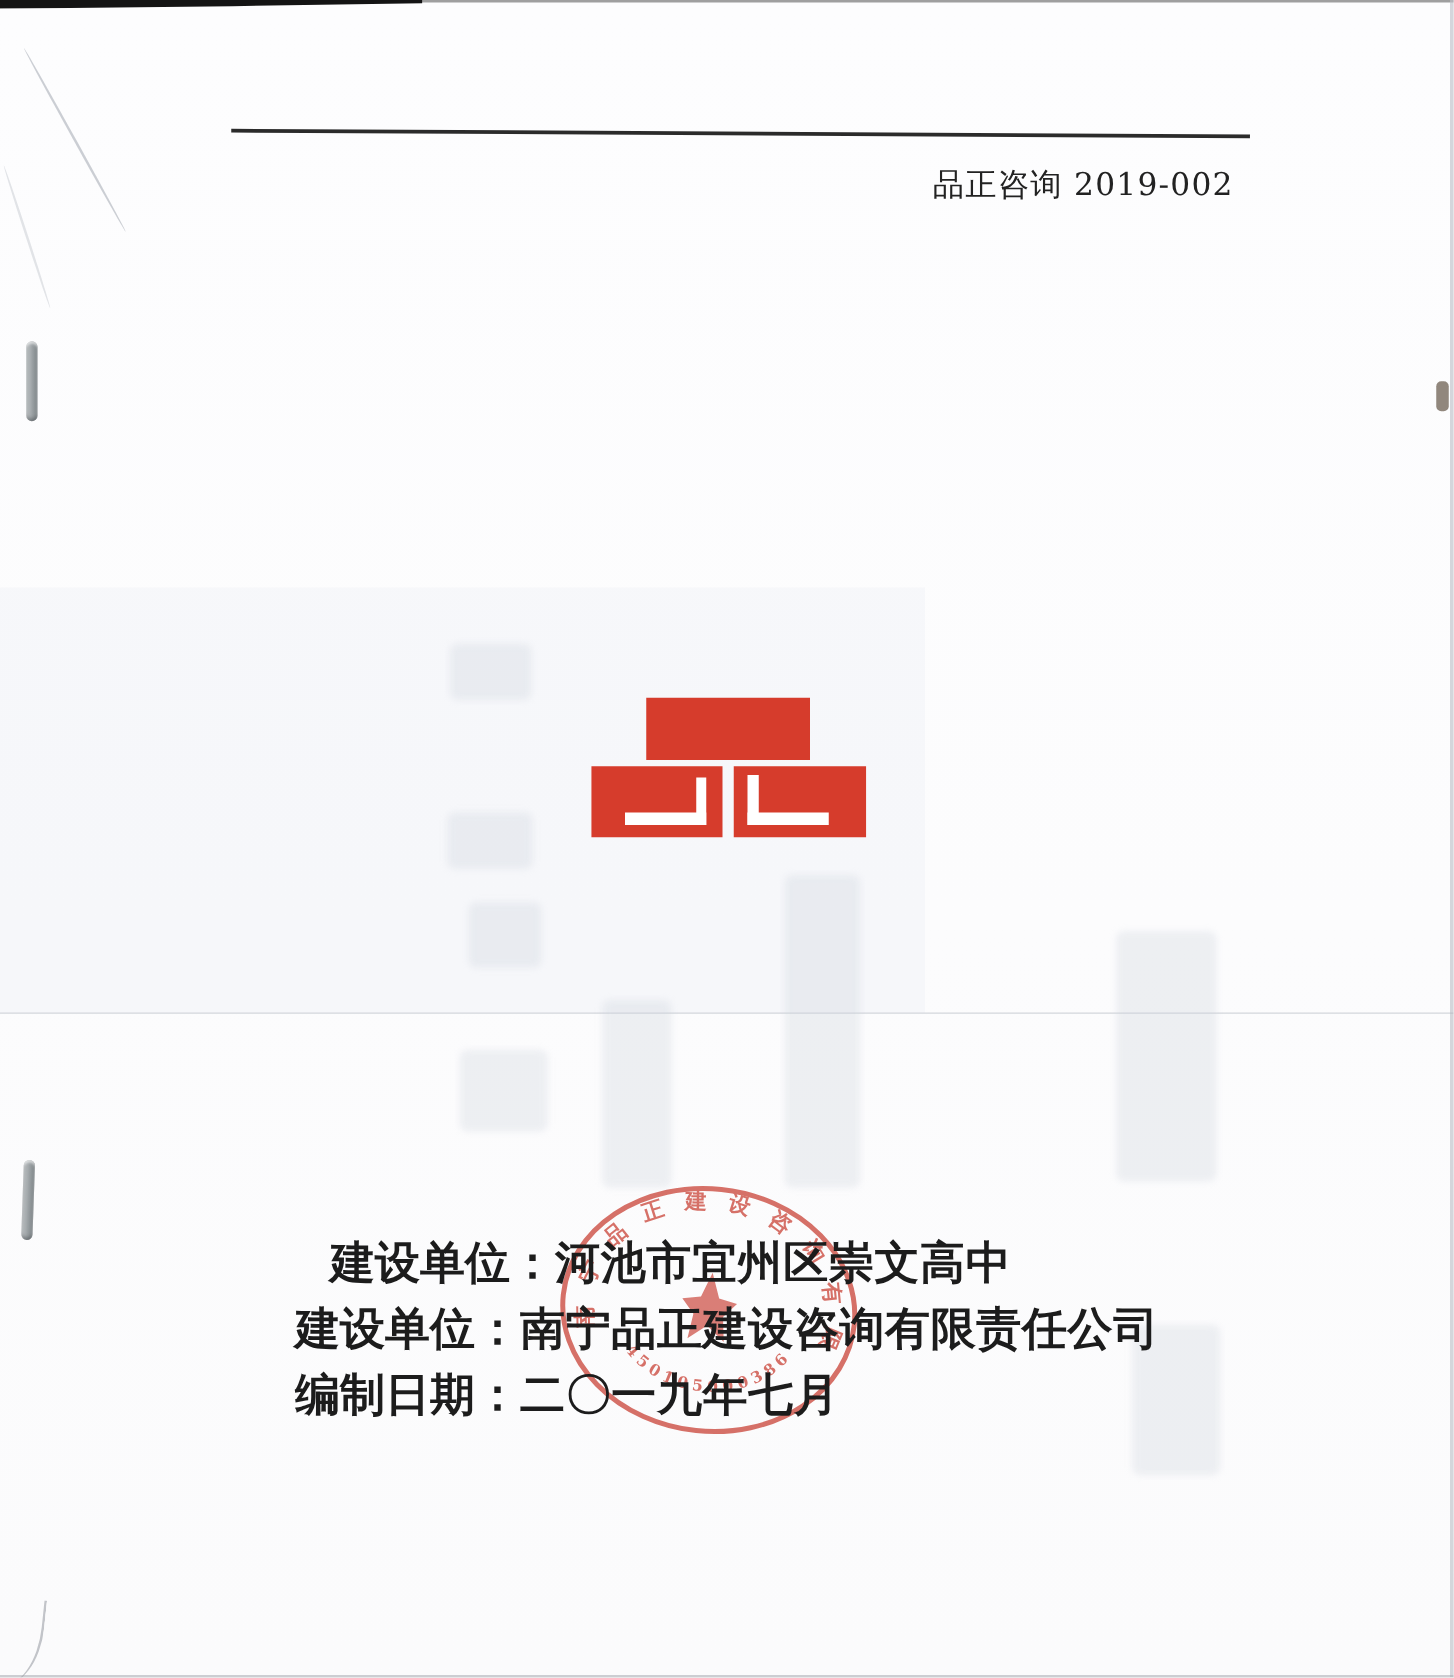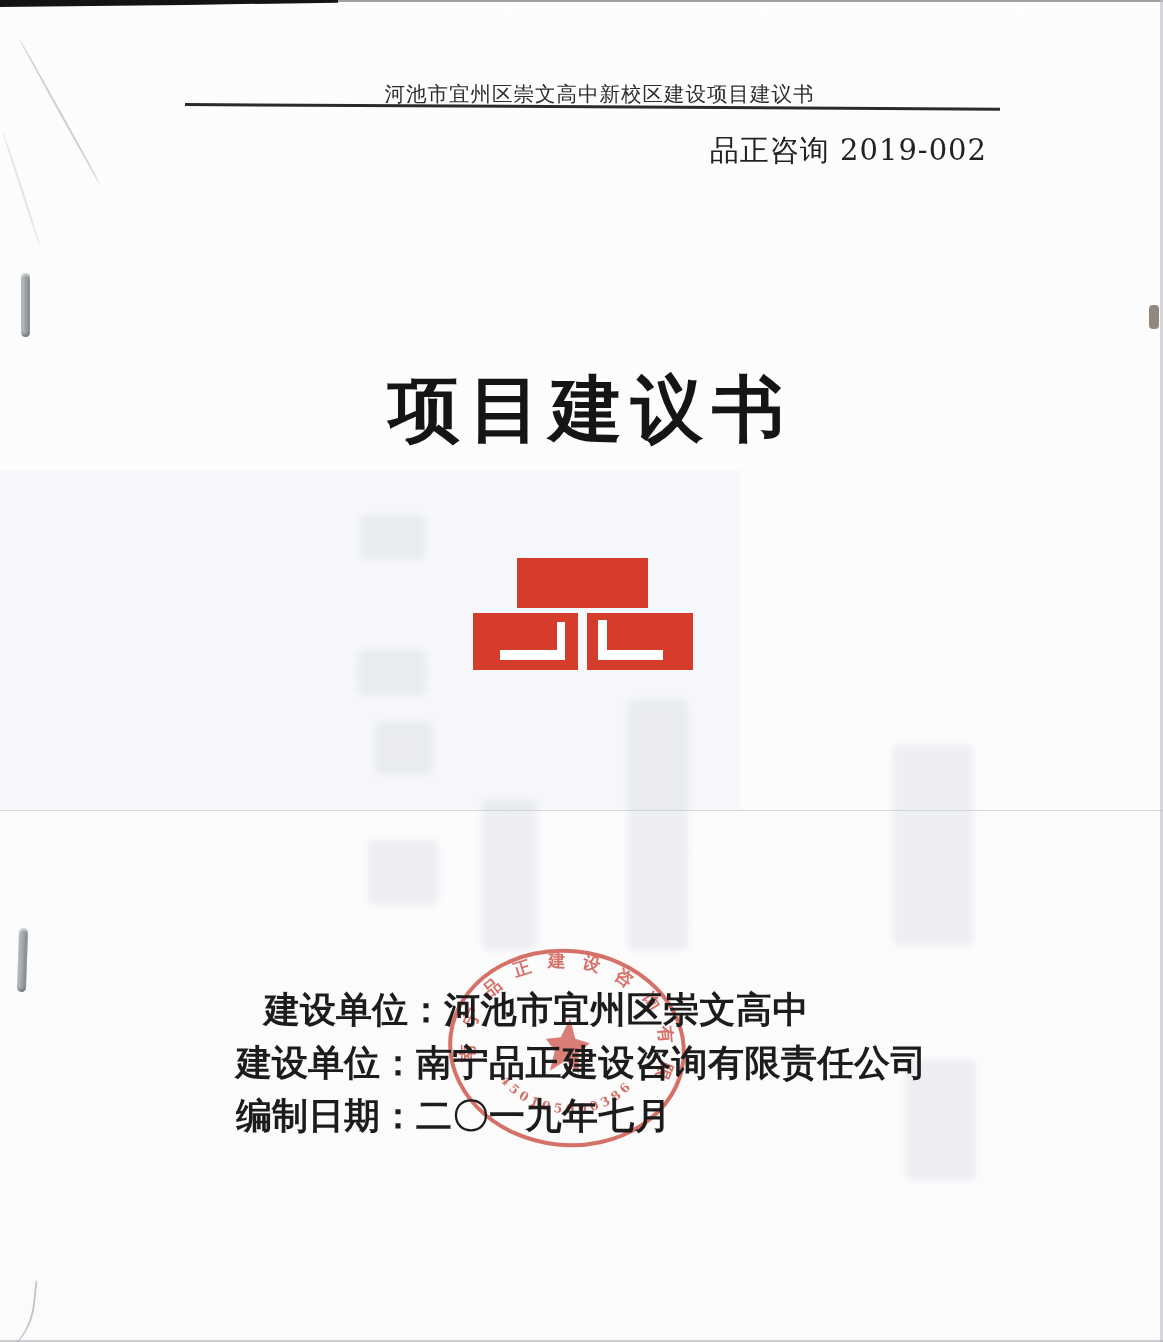--- a/index.html
+++ b/index.html
@@ -46,21 +46,21 @@
   
   .running-header{
     position:absolute;left:0;top:80px;width:100%;text-align:center;
     padding-left:36px;box-sizing:border-box;
     font-size:20.5px;letter-spacing:1px;color:#2c2c2c;font-weight:500;
   }
   .header-underline{position:absolute;left:185px;top:103px;width:815px;height:2.5px;
     background:#2b2b2b;transform:rotate(.33deg);transform-origin:0 0;}
   .doc-code{
     position:absolute;top:131px;right:176px;
-    font-size:29px;letter-spacing:1px;color:#222;text-align:center;
+    font-size:25px;letter-spacing:1px;color:#222;text-align:center;
   }
   .main-title{
     position:absolute;left:0;top:250px;width:100%;text-align:center;
     padding-right:15px;box-sizing:border-box;
     font-size:42px;letter-spacing:3.5px;font-weight:700;color:#191919;
     font-family:"DejaVu Serif","Liberation Serif",serif;
   }
   .doc-type-title{
     position:absolute;left:0;top:362px;width:100%;text-align:center;
     padding-left:18px;box-sizing:border-box;
@@ -104,26 +104,24 @@
   <div class="scanline-mid"></div>
   <div class="ghost g1"></div>
   <div class="ghost g2"></div>
   <div class="ghost g3"></div>
   <div class="ghost g4"></div>
   <div class="ghost g5"></div>
   <div class="ghost g6"></div>
   <div class="ghost g7"></div>
   <div class="ghost g8"></div>
 
-  <div class="running-header">河池市宜州区崇文高中新校区建设项目建议书</div>
   <div class="header-underline"></div>
 
   <div class="doc-code">品正咨询 2019-002</div>
 
-  <div class="doc-type-title">项目建议书</div>
 
   <svg class="logo" viewBox="0 0 220 112" aria-hidden="true">
     <rect x="44" y="0" width="131" height="50" fill="#d63c2c"></rect>
     <rect x="0" y="55" width="105" height="57" fill="#d63c2c"></rect>
     <rect x="114" y="55" width="106" height="57" fill="#d63c2c"></rect>
 
     <rect x="84" y="64" width="8" height="38" fill="#ffffff"></rect>
     <rect x="27" y="92" width="65" height="10" fill="#ffffff"></rect>
     <rect x="125" y="62" width="9" height="40" fill="#ffffff"></rect>
     <rect x="125" y="92" width="65" height="10" fill="#ffffff"></rect>

